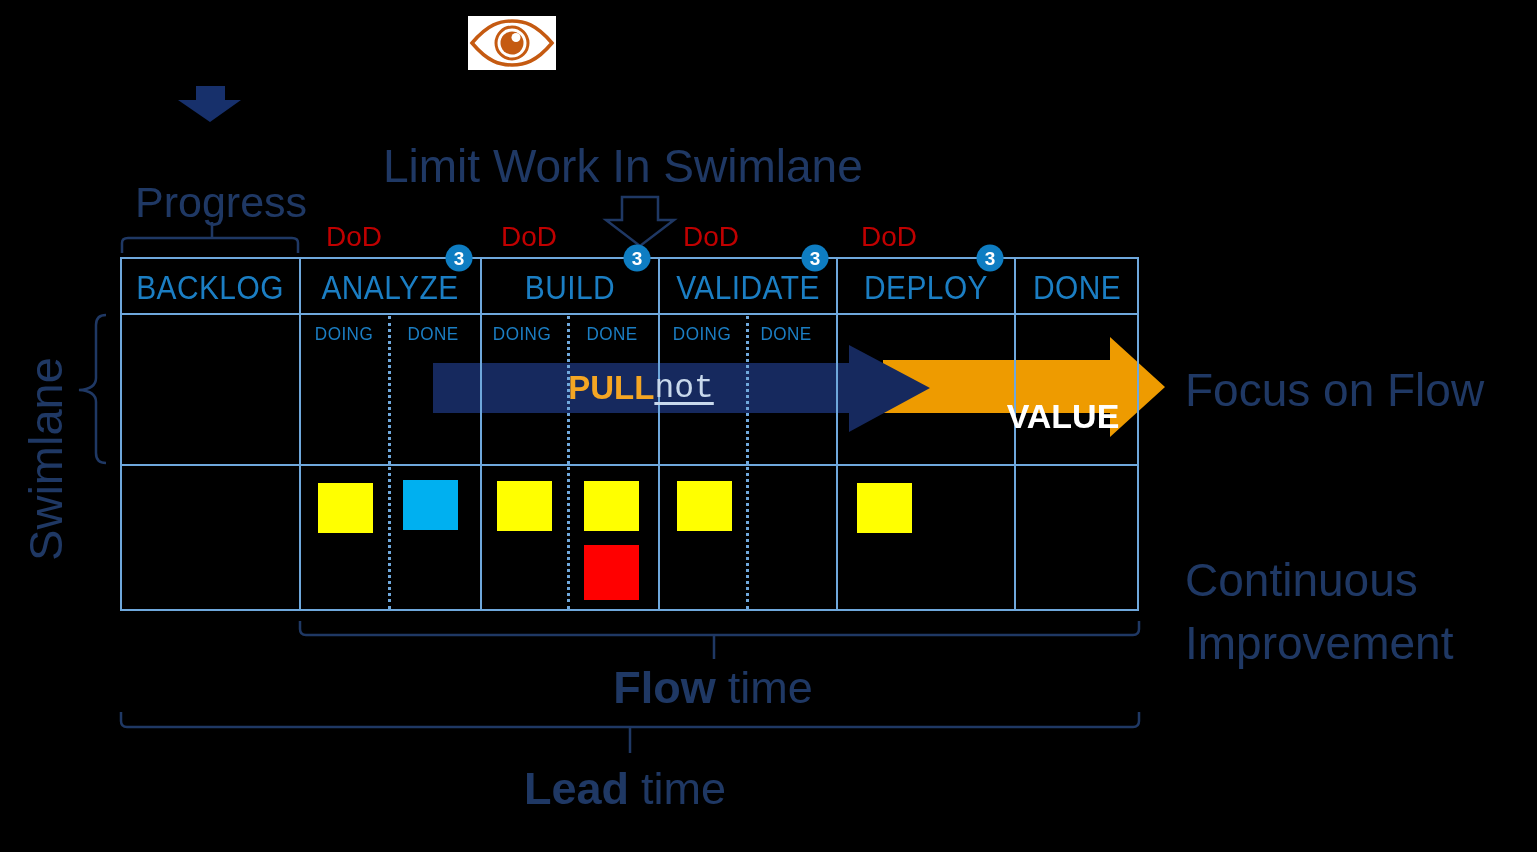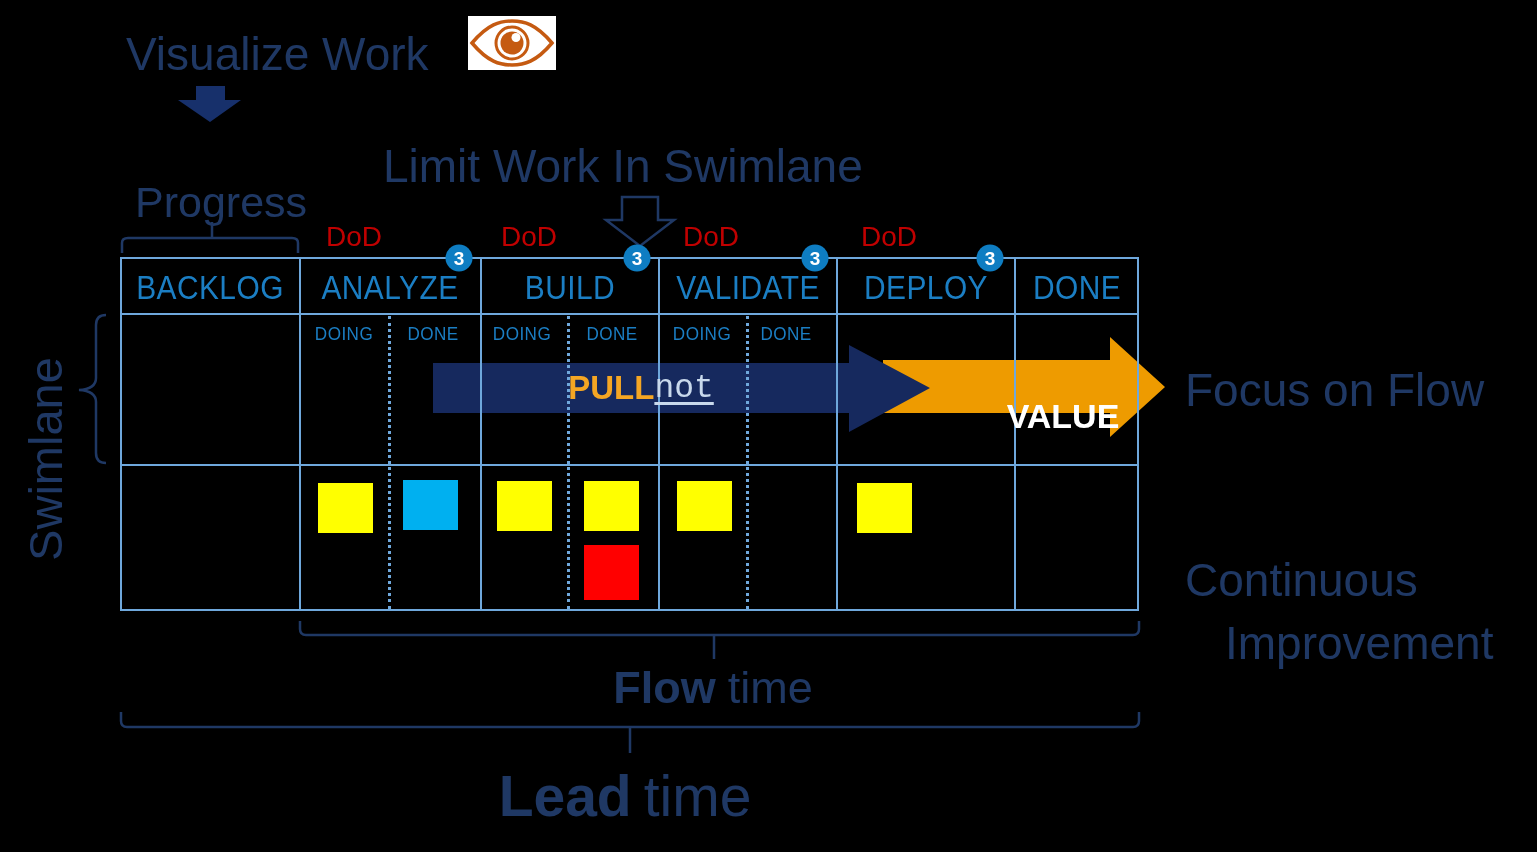--- a/index.html
+++ b/index.html
@@ -50,21 +50,20 @@
     <path d="M714,635 L714,659" fill="none" stroke="#1F3864" stroke-width="2.5"></path>
 
     <path d="M121,712 L121,721 Q121,727 127,727 L1133,727 Q1139,727 1139,721 L1139,712" fill="none" stroke="#1F3864" stroke-width="2.5"></path>
     <path d="M630,727 L630,753" fill="none" stroke="#1F3864" stroke-width="2.5"></path>
 
     <polygon points="883,360 1110,360 1110,337 1165,387 1110,437 1110,413 883,413" fill="#EE9B00"></polygon>
 
     <polygon points="433,363 849,363 849,345 930,388 849,432 849,413 433,413" fill="#16295E"></polygon>
   </svg>
 
-  <div class="t navy big" style="left:126px;top:27px;">Visualize Work</div>
 
   <div class="abs" style="left:468px;top:16px;">
     <svg width="88" height="54" viewBox="0 0 88 54">
       <rect width="88" height="54" fill="#ffffff"></rect>
       <path d="M4,27 C20,8 32,5 44,5 C56,5 68,8 84,27 C68,46 56,49 44,49 C32,49 20,46 4,27 Z" fill="none" stroke="#C55A11" stroke-width="3.5"></path>
       <circle cx="44" cy="27" r="16" fill="none" stroke="#C55A11" stroke-width="3"></circle>
       <circle cx="44" cy="27" r="11.5" fill="#C55A11"></circle>
       <circle cx="48" cy="21.5" r="4.5" fill="#ffffff"></circle>
     </svg>
   </div>
@@ -119,24 +118,24 @@
     </div>
 
   <div class="flowtext" style="left:433px;top:363px;width:416px;height:50px;gap:0;">
     <span class="pull">PULL</span>
     <span class="lightblue und">not</span>
   </div>
   <div class="flowtext value" style="left:958px;top:361px;width:210px;height:50px;margin-top:30px;">VALUE</div>
 
   <div class="t navy big" style="left:1185px;top:363px;">Focus on Flow</div>
   <div class="t navy big" style="left:1185px;top:553px;">Continuous</div>
-  <div class="t navy big" style="left:1185px;top:616px;margin-left:40px;">Improvement</div>
+  <div class="t navy big" style="left:1185px;top:616px;">Improvement</div>
 
   <div class="t navy" style="left:-136px;top:433px;width:360px;height:52px;text-align:center;font-size:47px;transform:rotate(-90deg);">Swimlane</div>
 
   <div class="t navy" style="left:513px;top:662px;width:400px;text-align:center;font-size:45px;">
     <span class="b">Flow</span><span style="margin-left:12px;">time</span>
   </div>
-  <div class="t navy" style="left:425px;top:763px;width:400px;text-align:center;font-size:57px;">
+  <div class="t navy" style="left:425px;top:763px;width:400px;text-align:center;font-size:45px;">
     <span class="b">Lead</span><span style="margin-left:12px;">time</span>
   </div>
 
 </div>
 
 </body></html>

